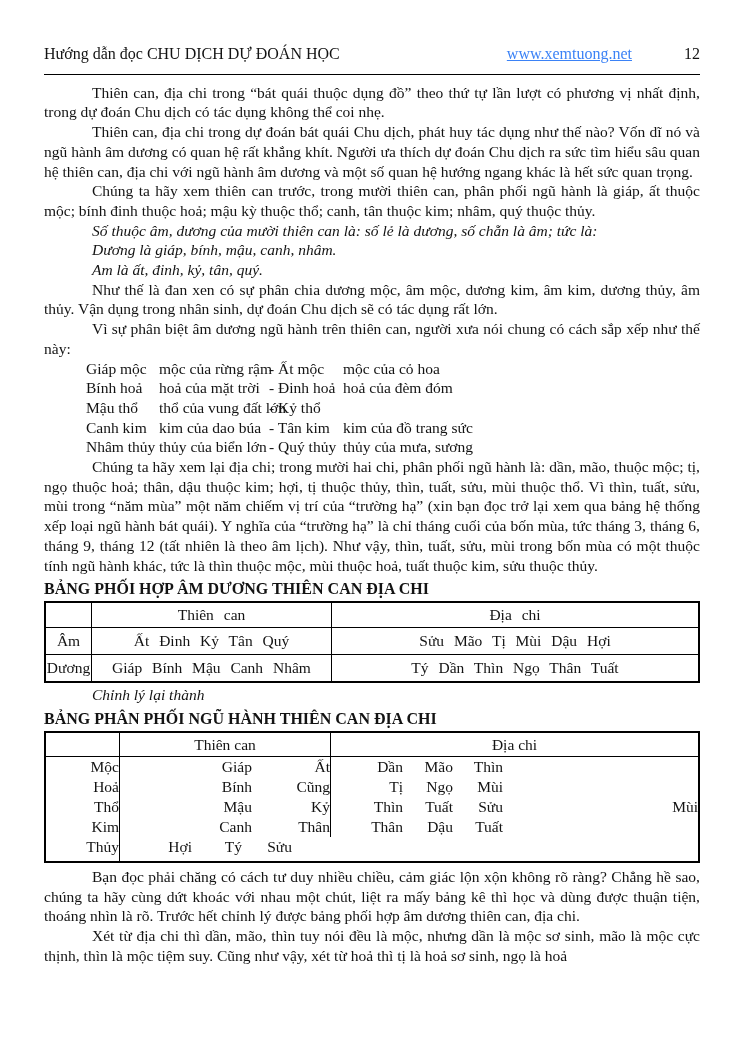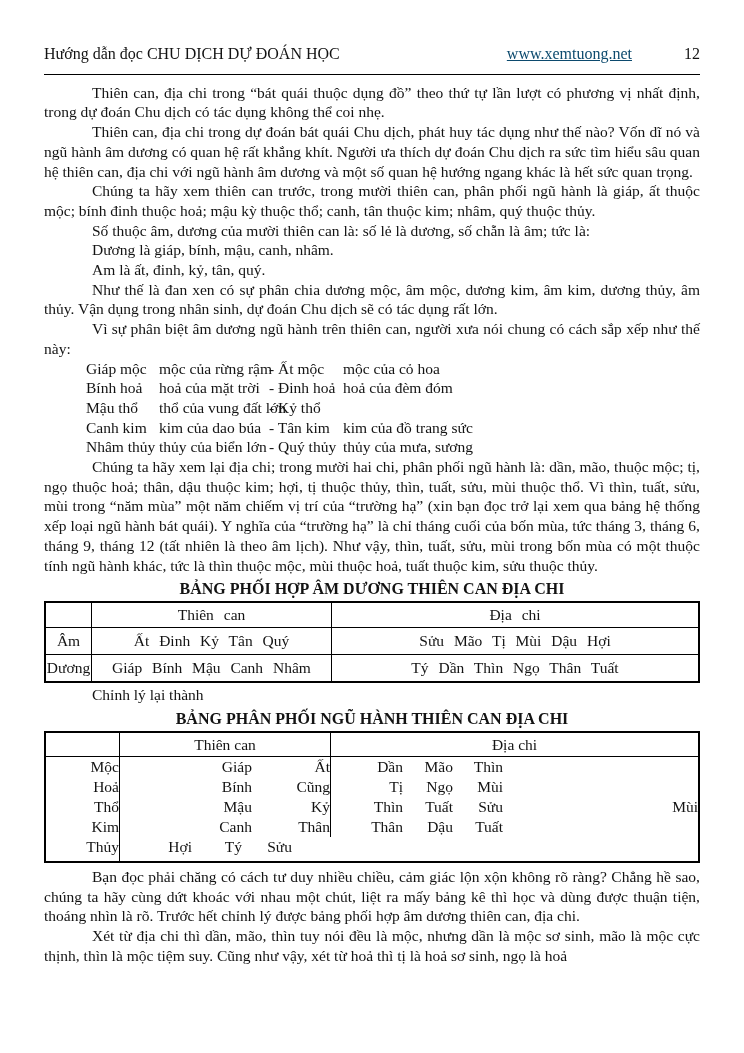--- a/index.html
+++ b/index.html
@@ -5,35 +5,35 @@
   html,body { margin:0; padding:0; background:#888; }
   .page {
     width:744px; height:1053px; margin:0 auto; background:#ffffff;
     box-sizing:border-box; padding:0 44px; overflow:hidden;
     font-family:"Liberation Serif","DejaVu Serif",serif;
     color:#131313; font-size:15.5px; line-height:19.7px;
   }
   
   .hdr { display:flex; align-items:baseline; padding-top:44px; font-size:16px; }
   .hdr-title { flex:1 1 auto; }
-  .hdr-link { color:#0c4a6e; text-decoration:underline; cursor:pointer; margin-right:44px; }
+  .hdr-link { color:#3b82f6; text-decoration:underline; cursor:pointer; margin-right:44px; }
   .hdr-page { width:24px; text-align:right; }
   .hdr-rule { border:none; border-top:1.6px solid #000; margin:10px 0 8px 0; }
 
   
   .para { margin:0; text-align:justify; text-indent:48px; }
-  .line { margin:0; text-indent:48px; }
+  .line { margin:0; text-indent:48px;font-style:italic; }
 
   
   .can-list { margin:0 0 0 42px; }
   .can-row { display:grid; grid-template-columns:73px 110px 74px auto; }
   .can-row span { white-space:nowrap; }
 
   
-  .tbl-title { margin:4px 0 2px 0; text-align:center; font-weight:bold; font-size:16px; line-height:20px; }
+  .tbl-title { margin:4px 0 2px 0; text-align:left; font-weight:bold; font-size:16px; line-height:20px; }
 
   
   .t1 { border:2px solid #000; margin:1px 0 2px 0; }
   .t1-row { display:grid; grid-template-columns:46px 240px 1fr; }
   .t1-row > div { border-right:1.5px solid #000; border-bottom:1.5px solid #000;
                   display:flex; align-items:center; justify-content:center;
                   word-spacing:6px; white-space:nowrap; }
   .t1-row > div:last-child { border-right:none; }
   .t1-row:last-child > div { border-bottom:none; }
   .t1-hrow > div { height:24px; }

